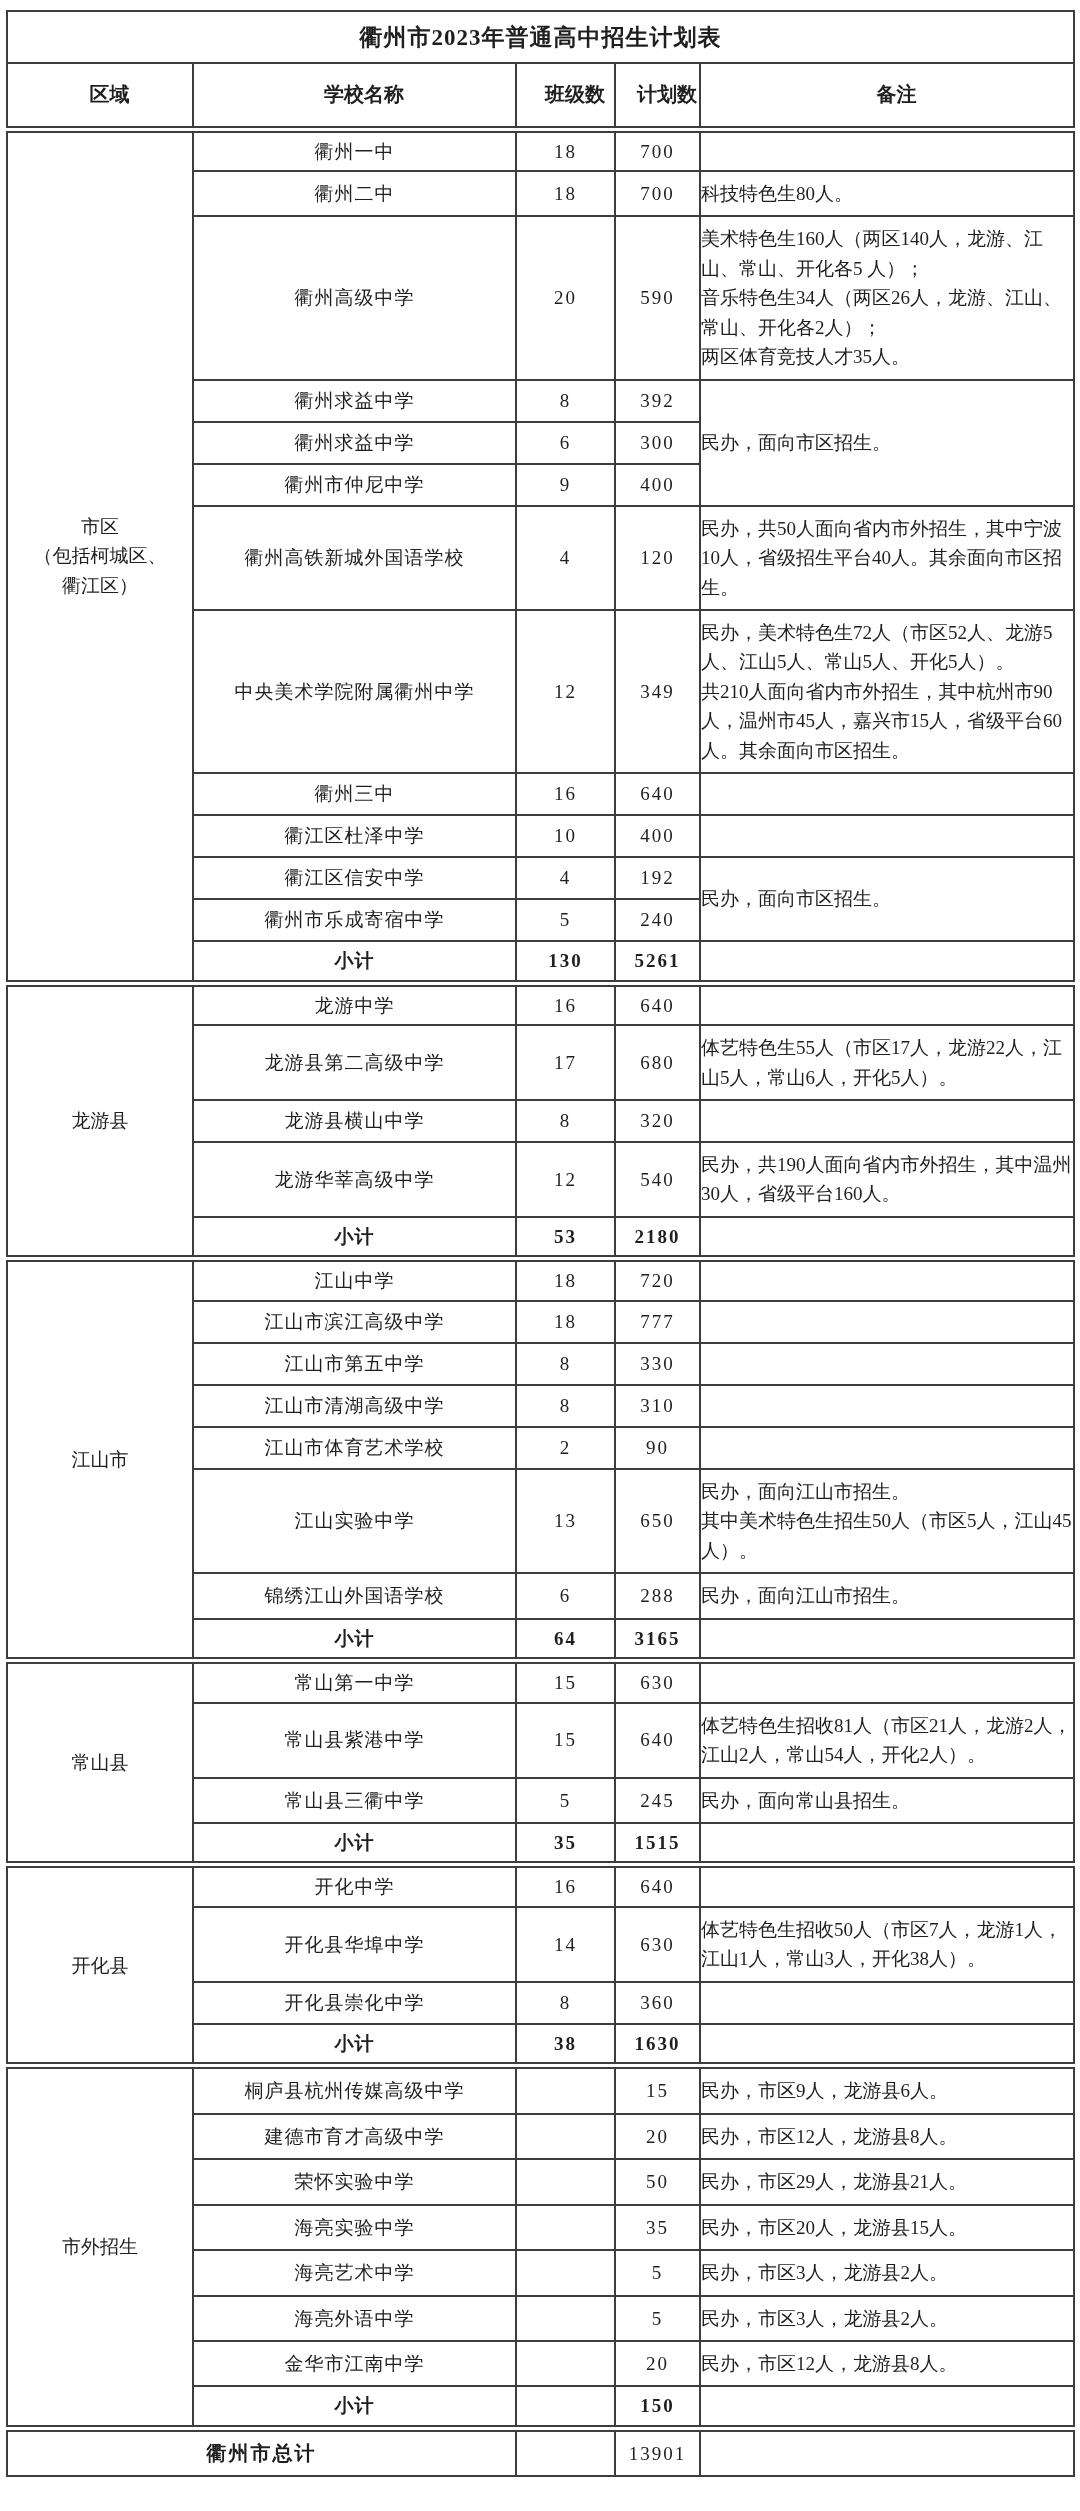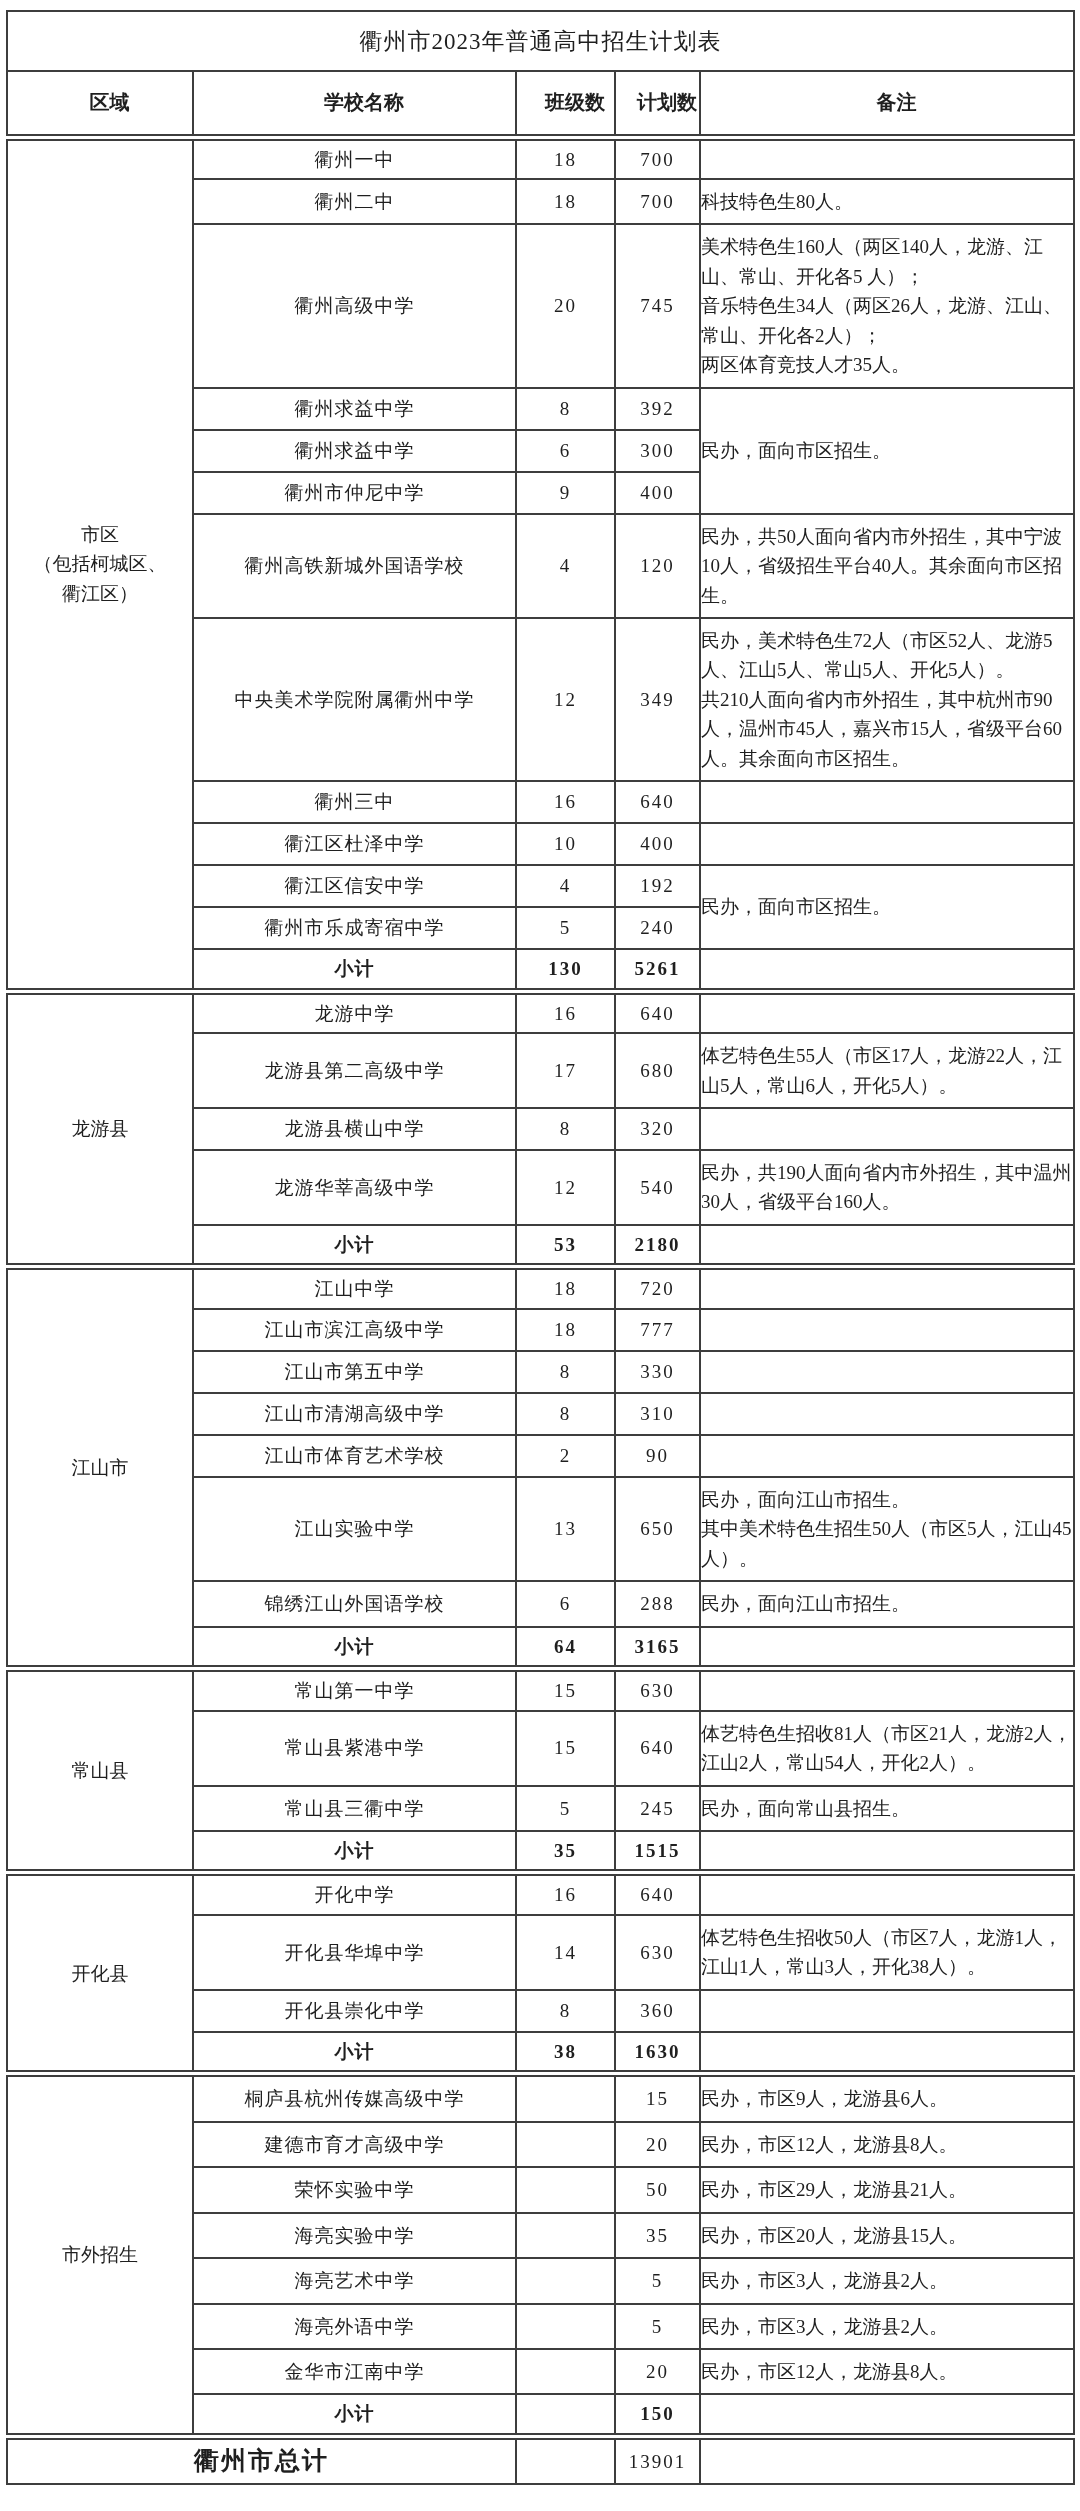--- a/index.html
+++ b/index.html
@@ -26,25 +26,25 @@
   table.plan col.c-school { width: 323px; }
   table.plan col.c-classes { width: 99px; }
   table.plan col.c-plan { width: 85px; }
   table.plan col.c-remark { width: 374px; }
 
   table.plan th, table.plan td {
     border: 2px solid #3d3d3d;
     box-sizing: border-box;
   }
   .title-cell {
-    height: 60px;
+    height: 52px;
     text-align: center;
     vertical-align: middle;
     font-size: 23px;
-    font-weight: normal;
+    font-weight: bold;
     letter-spacing: 1px;
     border-radius: 26px;
   }
   tr.header-row th {
     height: 66px;
     text-align: center;
     vertical-align: middle;
     font-size: 20px;
     font-weight: bold;
     border-bottom: 7px double #3d3d3d;
@@ -74,21 +74,21 @@
     text-align: left;
     vertical-align: middle;
     white-space: pre-line;
     padding: 7px 0;
   }
   tr.section-start td { border-top: 7px double #3d3d3d; }
   tr.subtotal td { font-weight: bold; }
   tr.total-row td { height: 48px; }
   tr.total-row td.total-label {
     font-weight: bold;
-    font-size: 25px;
+    font-size: 20px;
     text-align: center;
     vertical-align: middle;
     letter-spacing: 2px;
   }
 </style>
 </head>
 <body>
 
 <div class="page">
   <table class="plan">
@@ -123,21 +123,21 @@
         </tr>
         <tr>
           <td class="school">衢州二中</td>
           <td class="num">18</td>
           <td class="num">700</td>
           <td class="remark">科技特色生80人。</td>
         </tr>
         <tr>
           <td class="school">衢州高级中学</td>
           <td class="num">20</td>
-          <td class="num">745</td>
+          <td class="num">590</td>
           <td class="remark">美术特色生160人（两区140人，龙游、江山、常山、开化各5 人）；
 音乐特色生34人（两区26人，龙游、江山、常山、开化各2人）；
 两区体育竞技人才35人。</td>
         </tr>
         <tr>
           <td class="school">衢州求益中学</td>
           <td class="num">8</td>
           <td class="num">392</td>
           <td class="remark" rowspan="3">民办，面向市区招生。</td>
         </tr>

